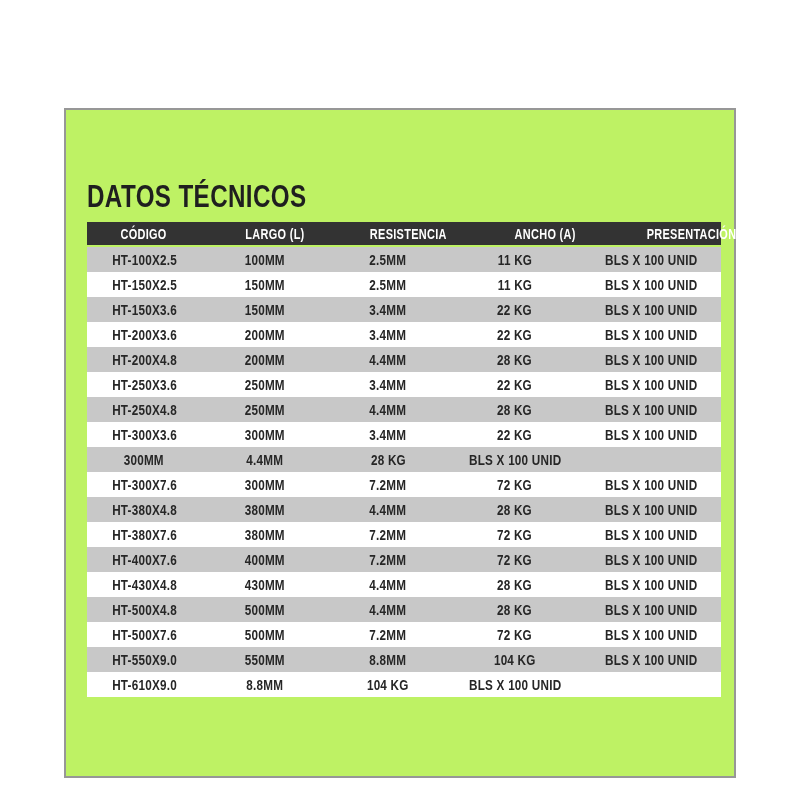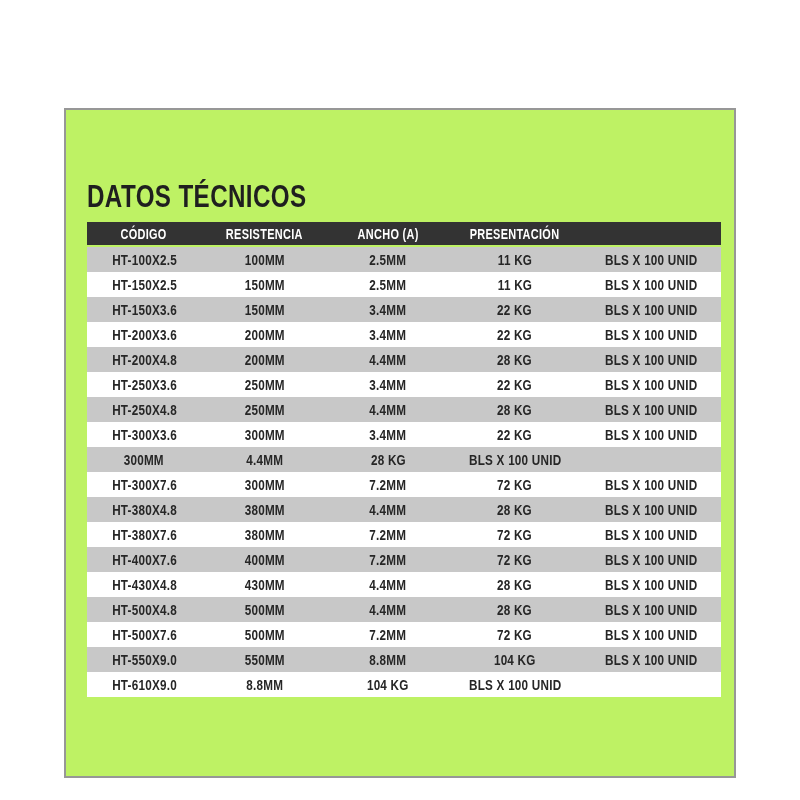--- a/index.html
+++ b/index.html
@@ -44,20 +44,21 @@
     top: 112px;
     width: 634px;
   }
   .thead {
     display: grid;
     grid-template-columns: 18% 20% 19% 21% 22%;
     height: 23px;
     background: var(--header-bg, #333333);
     color: var(--header-text, #ffffff);
     margin-bottom: 2px;
+    gap: 10px;
   }
   .th {
     display: flex;
     align-items: center;
     justify-content: center;
     font-size: 14px;
     font-weight: bold;
     letter-spacing: 0.4px;
   }
   .tr {
@@ -84,20 +85,23 @@
   <div class="title">
     <span class="cx">DATOS TÉCNICOS</span>
   </div>
 
   <div class="spec-table">
     <div class="thead">
         <div class="th">
           <span class="cx">CÓDIGO</span>
         </div>
         <div class="th">
+          <span class="cx">LARGO (L)</span>
+        </div>
+        <div class="th">
           <span class="cx">RESISTENCIA</span>
         </div>
         <div class="th">
           <span class="cx">ANCHO (A)</span>
         </div>
         <div class="th">
           <span class="cx">PRESENTACIÓN</span>
         </div>
       </div>
     <div class="tbody">

